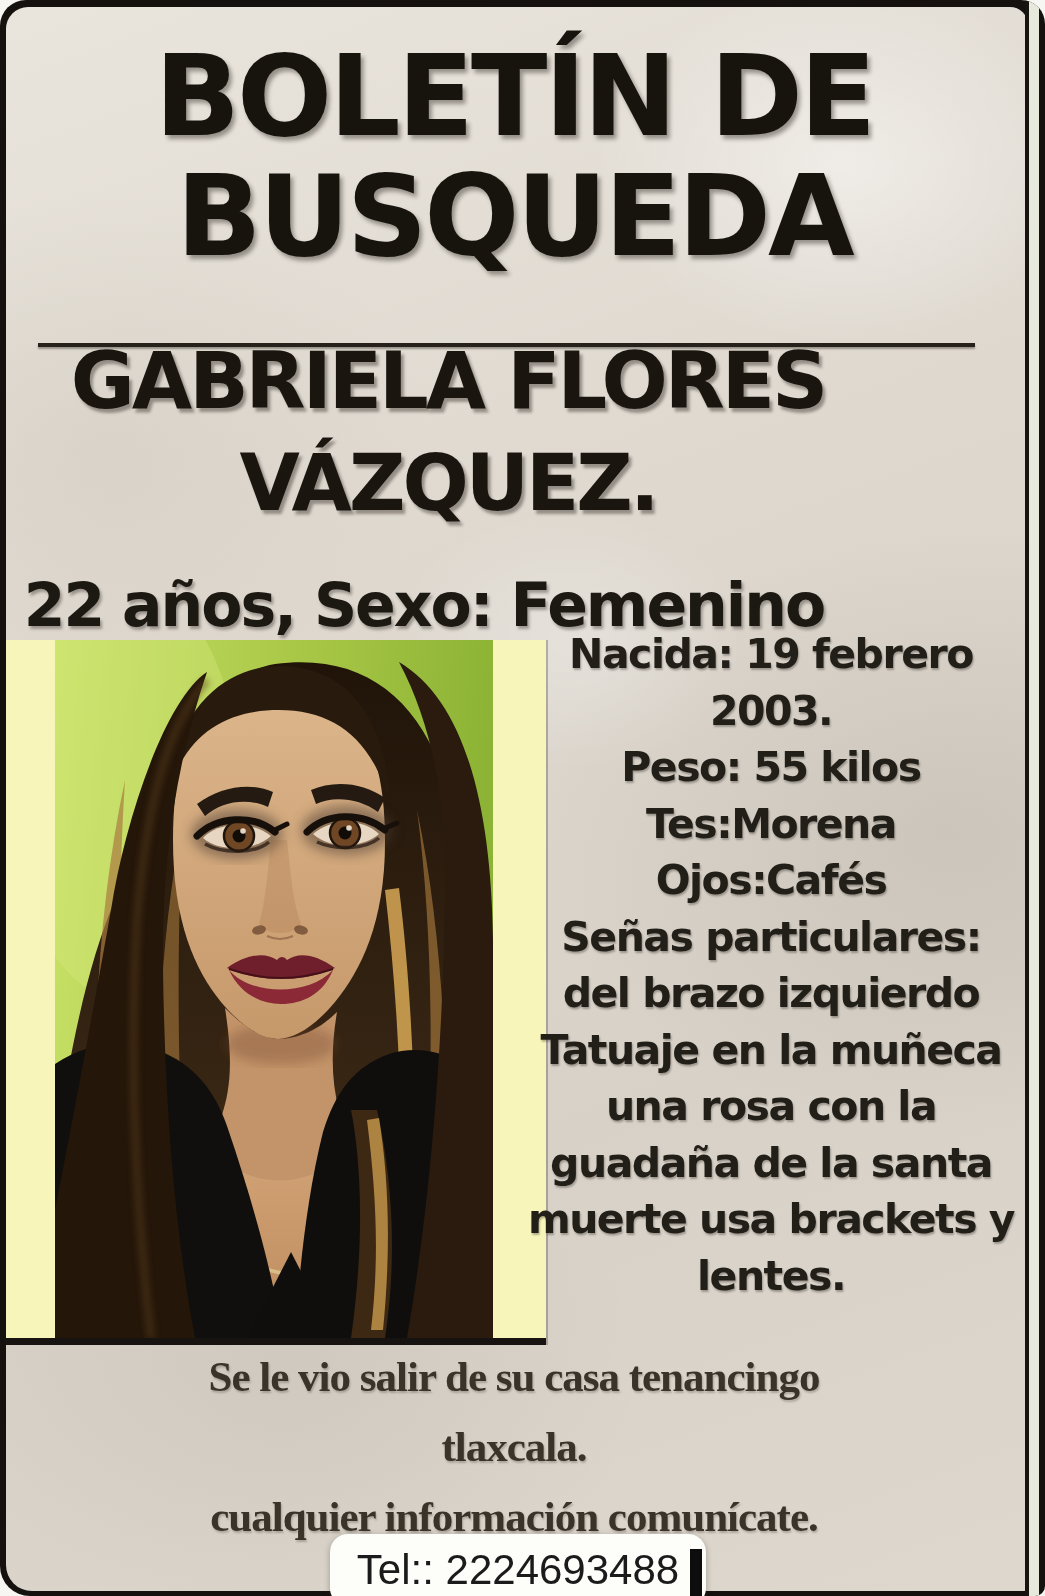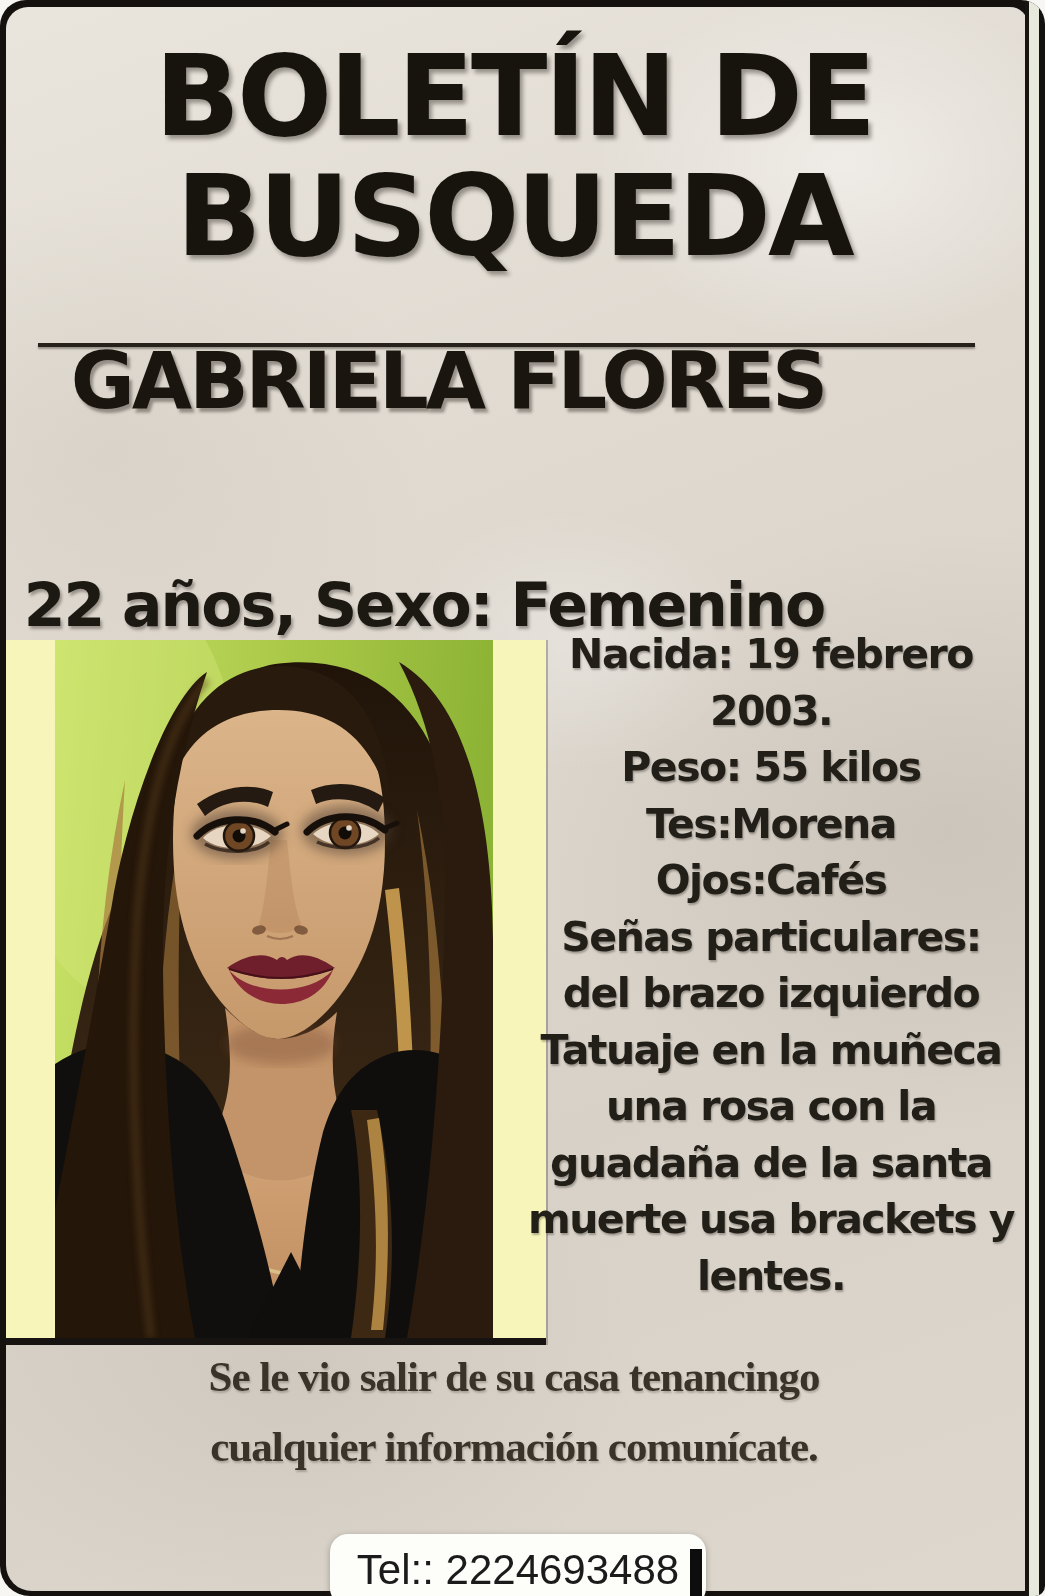--- a/index.html
+++ b/index.html
@@ -57,20 +57,21 @@
 
     <div class="title">
       <div>BOLETÍN DE</div>
       <div>BUSQUEDA</div>
     </div>
 
     <div class="divider"></div>
 
     <div class="name">
       <div>GABRIELA FLORES</div>
+      <div>VÁZQUEZ.</div>
     </div>
 
     <div class="agesex">22 años, Sexo: Femenino</div>
 
     <div class="photo-frame">
       <div class="photo">
         <svg width="438" height="698" viewBox="0 0 438 698" xmlns="http://www.w3.org/2000/svg">
           <defs>
             <linearGradient id="bgGrad" x1="0" y1="0" x2="1" y2="0.15">
               <stop offset="0" stop-color="#c9e269"></stop>
@@ -172,20 +173,21 @@
       <div>del brazo izquierdo</div>
       <div>Tatuaje en la muñeca</div>
       <div>una rosa con la</div>
       <div>guadaña de la santa</div>
       <div>muerte usa brackets y</div>
       <div>lentes.</div>
     </div>
 
     <div class="sighting">
       <div>Se le vio salir de su casa tenancingo</div>
+      <div>tlaxcala.</div>
       <div>cualquier información comunícate.</div>
     </div>
 
     <div class="phone-pill">
       <span>Tel:: 2224693488</span>
     </div>
     <div class="cursor-bar"></div>
 
     <div class="edge-strip"></div>
   </div>

